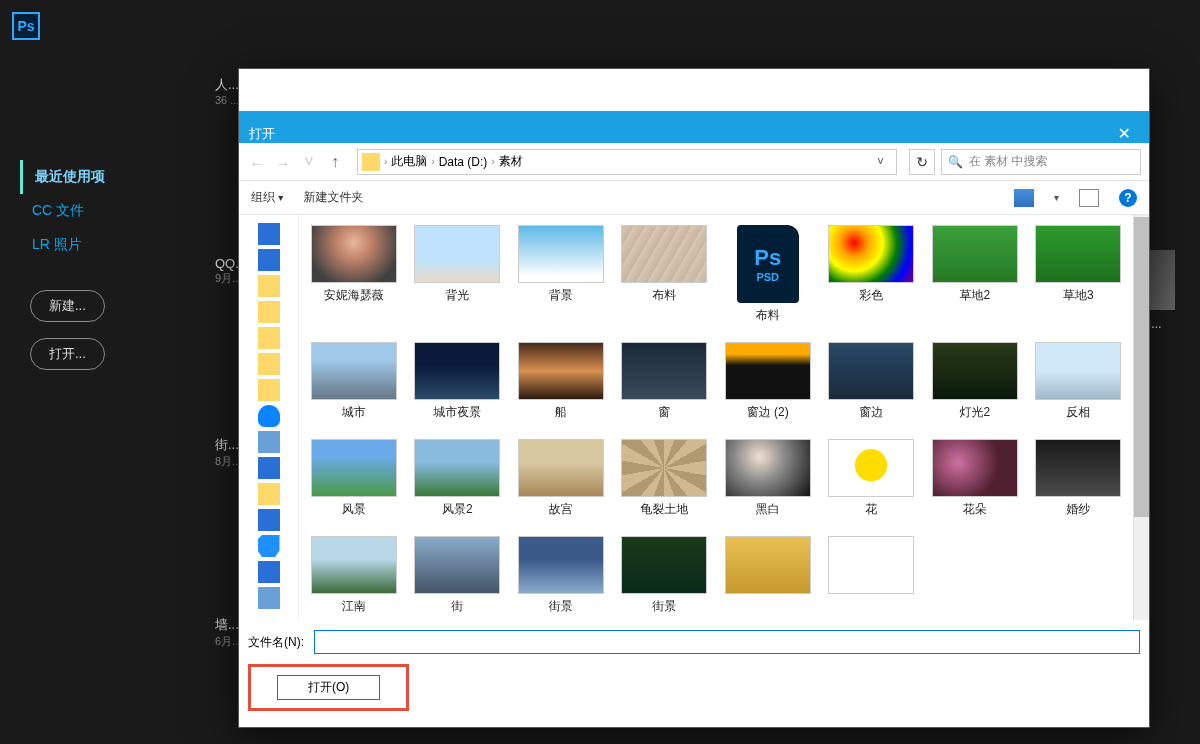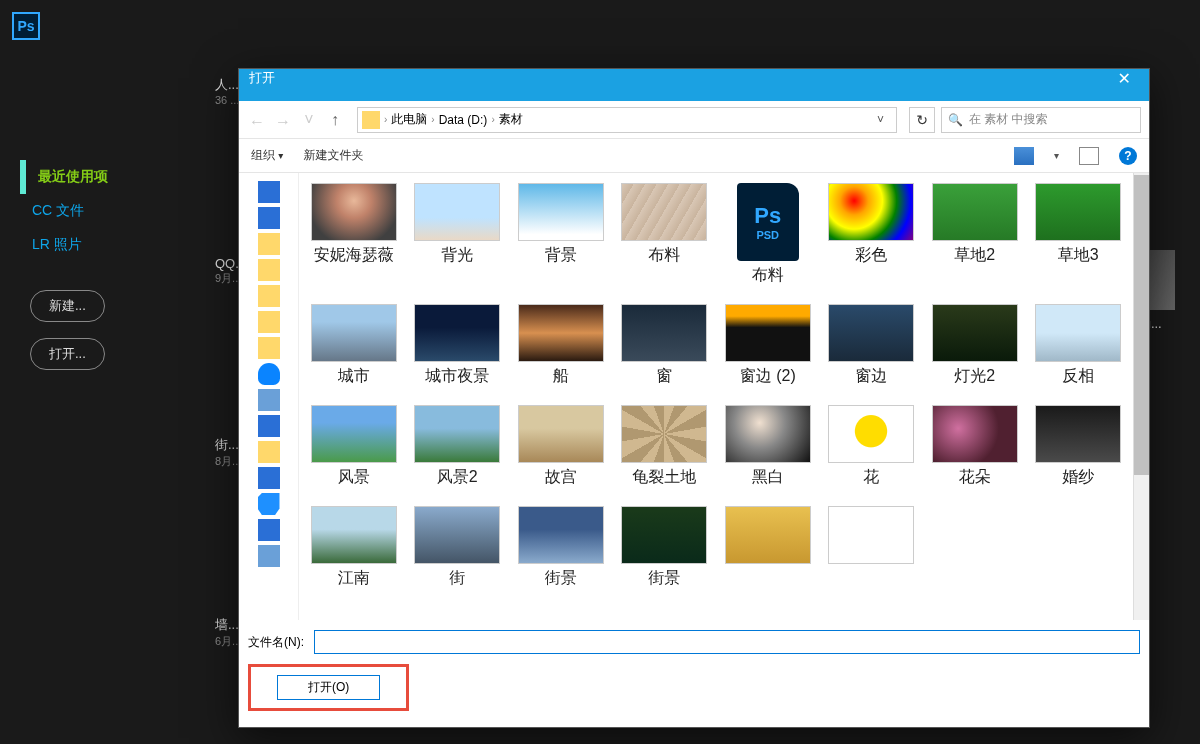--- a/index.html
+++ b/index.html
@@ -3,31 +3,31 @@
 <meta charset="utf-8">
 <style>
 * { margin:0; padding:0; box-sizing:border-box; font-family:"Microsoft YaHei","Segoe UI",sans-serif; }
 body { width:1200px; height:744px; background:#1a1a1a; position:relative; overflow:hidden; }
 
 
 .ps-bg { position:absolute; inset:0; }
 .ps-logo { position:absolute; top:12px; left:12px; width:28px; height:28px; background:#001e36; border:2px solid #31a8ff; display:flex; align-items:center; justify-content:center; color:#31a8ff; font-weight:bold; font-size:14px; }
 .ps-sidebar { position:absolute; left:20px; top:160px; width:120px; color:#ccc; font-size:14px; }
 .ps-nav-item { padding:8px 12px; color:#0ea5e9; }
-.ps-nav-item.active { border-left:6px solid #5eead4; color:#84cc16; font-weight:bold; }
+.ps-nav-item.active { border-left:3px solid #5eead4; color:#7dd3fc; font-weight:bold; }
 .ps-btn { margin:8px 10px; padding:6px 18px; border:1px solid #888; border-radius:16px; color:#ddd; font-size:13px; background:transparent; display:inline-block; }
 .ps-recent { position:absolute; left:215px; top:70px; right:10px; bottom:0; }
 .ps-recent-item { position:absolute; width:180px; }
 .ps-recent-thumb { width:100%; height:120px; background:linear-gradient(135deg,#444,#666); }
 .ps-recent-label { color:#ddd; font-size:13px; margin-top:6px; white-space:nowrap; overflow:hidden; text-overflow:ellipsis; }
 .ps-recent-date { color:#888; font-size:11px; }
 
 
 .dialog { position:absolute; left:238px; top:68px; width:912px; height:660px; background:#fff; border:1px solid #555; box-shadow:0 10px 40px rgba(0,0,0,0.6); display:flex; flex-direction:column; }
-.dlg-title { height:32px; background:#1ba1e2; display:flex; align-items:flex-start; padding:0 10px; color:#fff; font-size:13px; }
+.dlg-title { height:32px; background:#1ba1e2; display:flex; align-items:flex-end; padding:0 10px; color:#fff; font-size:13px;margin-top:42px; }
 .dlg-title .spacer { flex:1; }
 .dlg-close { color:#fff; font-size:16px; padding:0 8px; cursor:pointer; }
 .dlg-nav { height:38px; display:flex; align-items:center; padding:0 8px; gap:6px; border-bottom:1px solid #e5e5e5; }
 .nav-arrow { width:20px; height:20px; display:flex; align-items:center; justify-content:center; color:#666; font-size:16px; }
 .nav-arrow.dis { color:#ccc; }
 .breadcrumb { flex:1; height:26px; border:1px solid #ccc; display:flex; align-items:center; padding:0 4px; font-size:12px; gap:4px; margin:0 6px; }
 .bc-icon { width:18px; height:18px; background:#ffd86b; display:inline-block; }
 .bc-sep { color:#888; font-size:10px; }
 .bc-drop { margin-left:auto; padding:0 8px; color:#555; }
 .nav-refresh { width:26px; height:26px; border:1px solid #ccc; display:flex; align-items:center; justify-content:center; font-size:14px; color:#333; }
@@ -42,21 +42,21 @@
 .tree-item { width:22px; height:22px; margin:4px auto; display:block; }
 .tree-item.blue { background:#2a6fd6; }
 .tree-item.folder { background:#ffd86b; }
 .tree-item.cloud { background:#0a84ff; border-radius:50% 50% 30% 30%; }
 .tree-item.disk { background:#6aa0d8; }
 .tree-item.music { background:#1e90ff; clip-path:polygon(20% 0,100% 0,100% 70%,80% 100%,20% 100%,0 70%,0 20%); }
 
 .file-grid { flex:1; overflow:auto; padding:10px 6px; display:grid; grid-template-columns:repeat(8,1fr); gap:18px 6px; align-content:start; }
 .file-item { display:flex; flex-direction:column; align-items:center; cursor:pointer; }
 .thumb { width:86px; height:58px; border:1px solid #ccc; background:#ddd; background-size:cover; background-position:center; }
-.file-label { font-size:16px; color:#222; margin-top:4px; text-align:center; max-width:92px; overflow:hidden; white-space:nowrap; text-overflow:ellipsis; }
+.file-label { font-size:12px; color:#222; margin-top:4px; text-align:center; max-width:92px; overflow:hidden; white-space:nowrap; text-overflow:ellipsis; }
 .scrollbar { width:16px; background:#f0f0f0; border-left:1px solid #ddd; }
 .scrollbar-handle { width:100%; height:300px; background:#c0c0c0; margin-top:2px; }
 
 .dlg-footer { padding:10px 9px 16px; }
 .fn-row { display:flex; align-items:center; gap:10px; font-size:12px; margin-bottom:10px; }
 .fn-input { flex:1; height:24px; border:1px solid #0078d7; padding:0 4px; }
 .open-area { display:flex; }
 .open-highlight { border:3px solid #e74c3c; padding:8px 26px; }
 .open-btn { padding:3px 30px; border:1px solid #0078d7; background:#fff; font-size:12px; }
 

